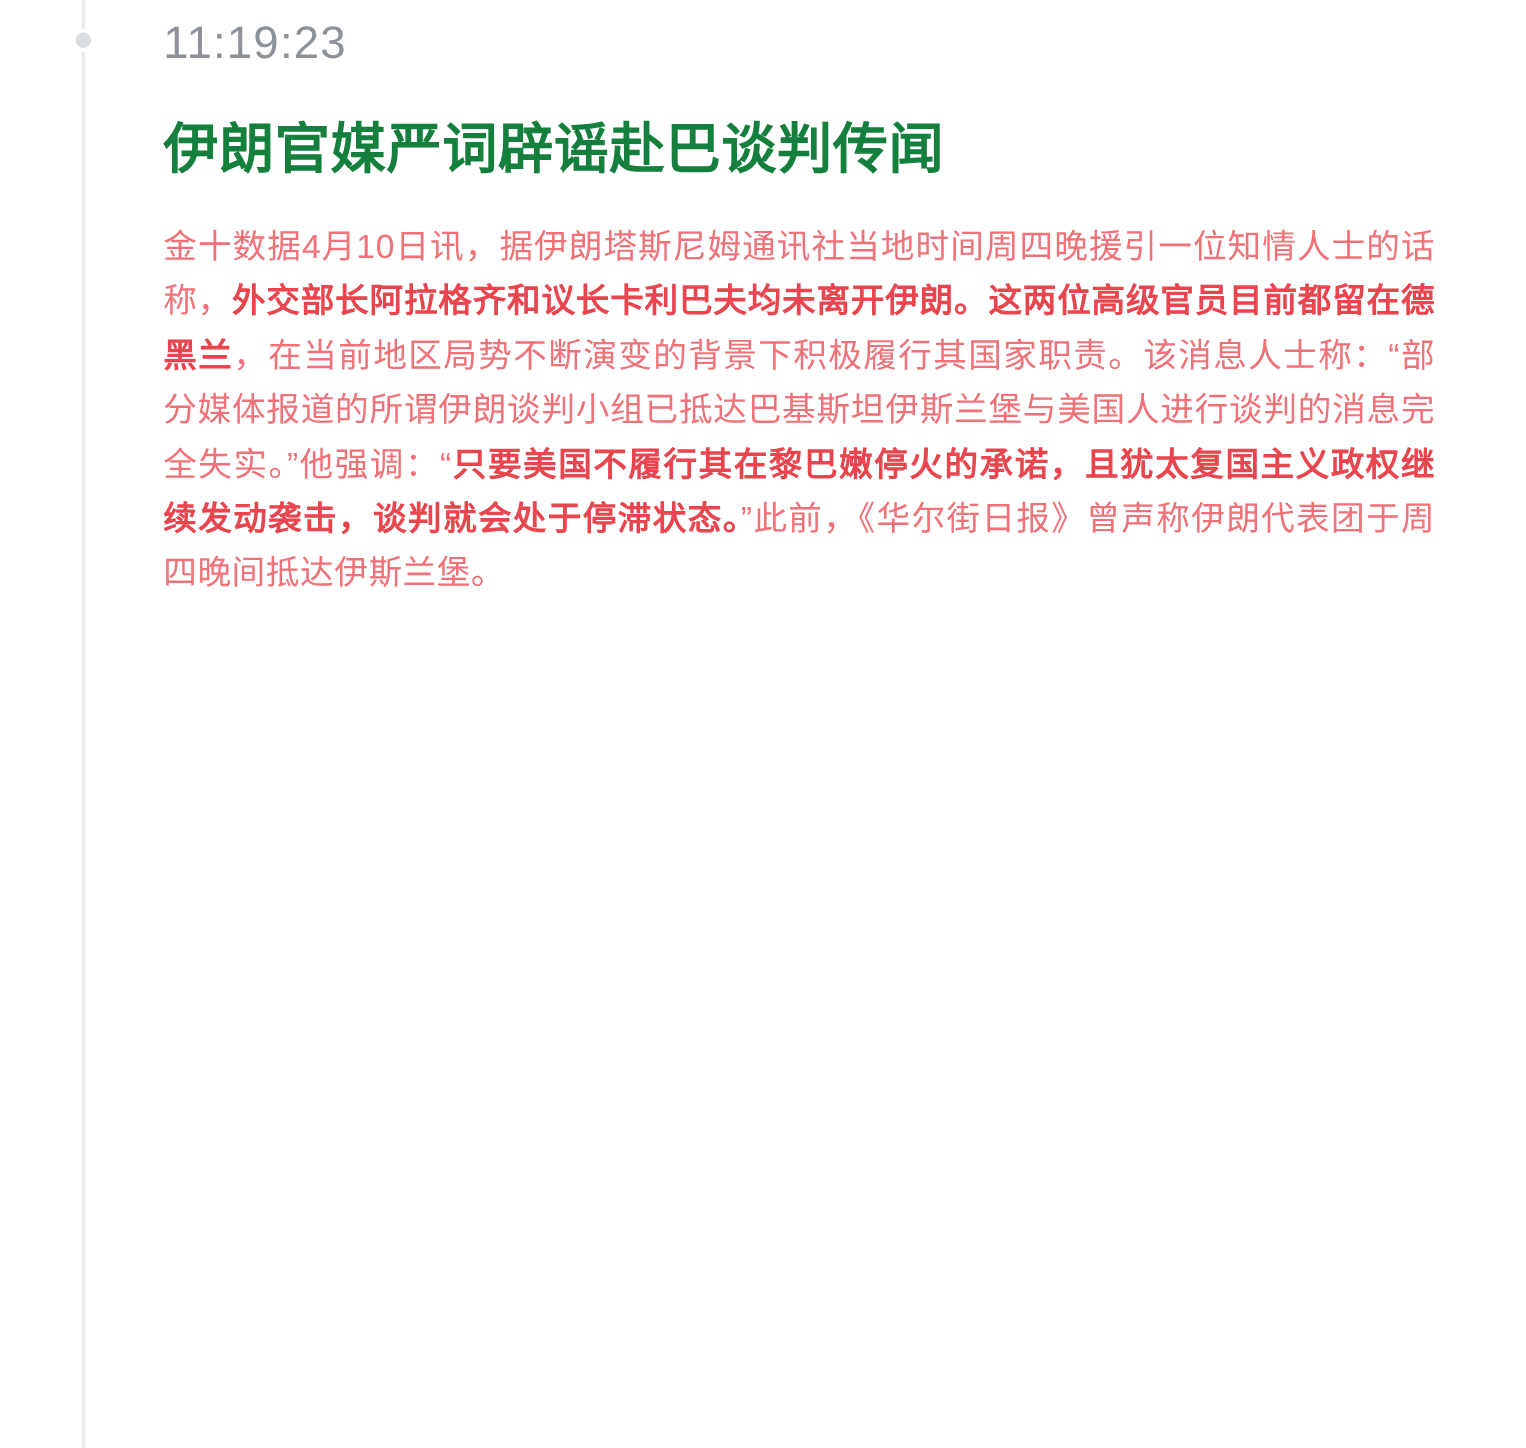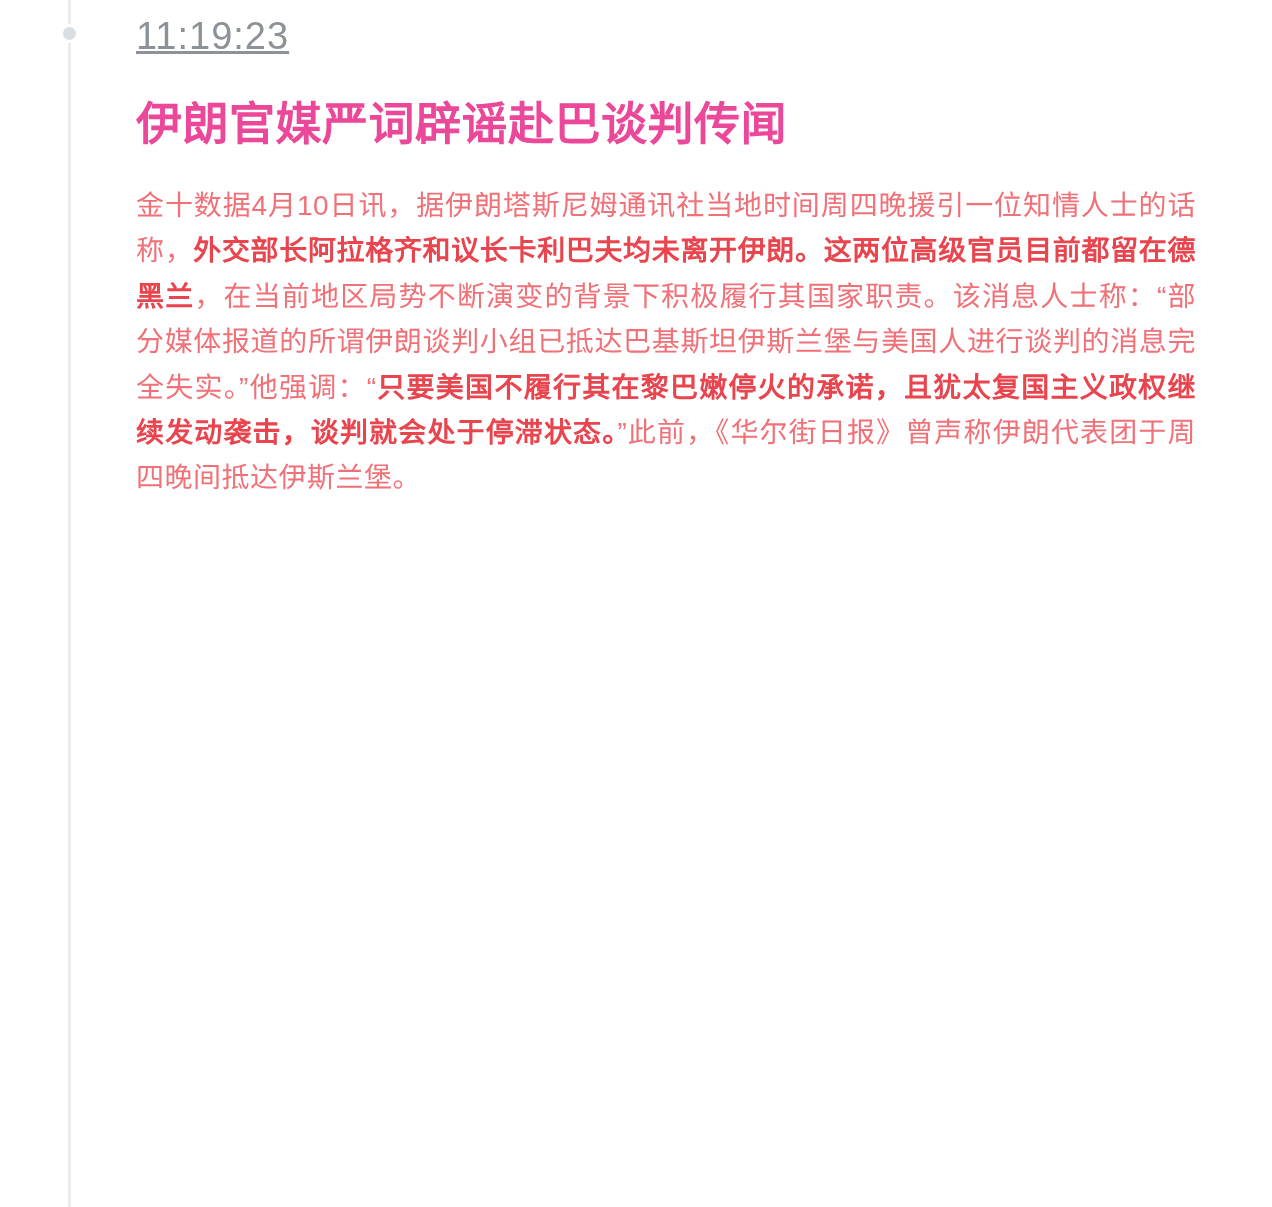--- a/index.html
+++ b/index.html
@@ -53,29 +53,28 @@
   }
 
   .timestamp {
     font-size: 38px;
     line-height: 1.2;
     color: #8d9299;
     letter-spacing: 1px;
     font-weight: 400;
     margin: 14px 0 0 0;
     font-family: "Liberation Sans", "DejaVu Sans", sans-serif;
-    text-decoration: underline;
   }
 
   .headline {
     margin: 36px 0 0 0;
     font-size: 46px;
     line-height: 1.25;
     font-weight: 700;
-    color: #ec4899;
+    color: #15803d;
     letter-spacing: 0.5px;
     font-family: "DejaVu Serif", "Liberation Serif", serif;
   }
 
   .article-body {
     margin: 30px 0 0 0;
     font-size: 28px;
     line-height: 1.62;
     color: #f07178;
     letter-spacing: 0.5px;

